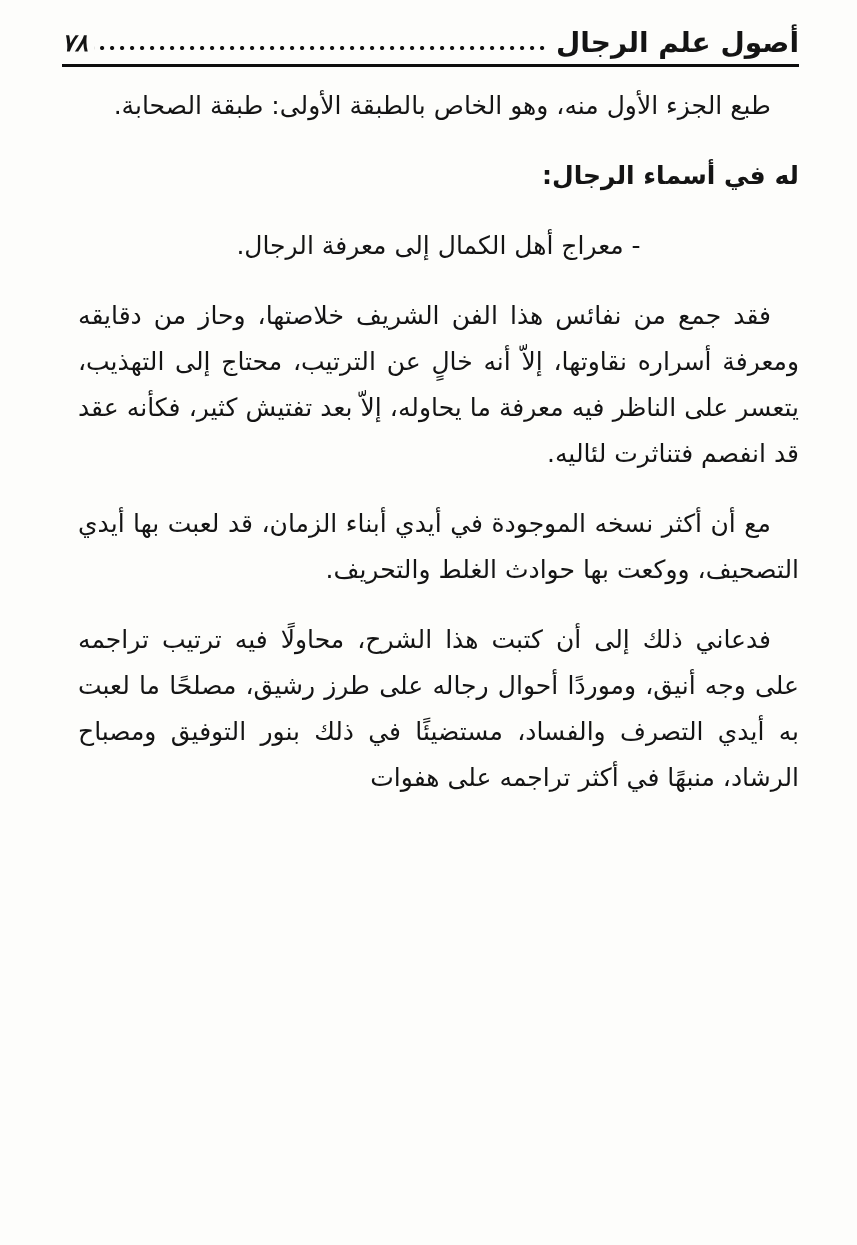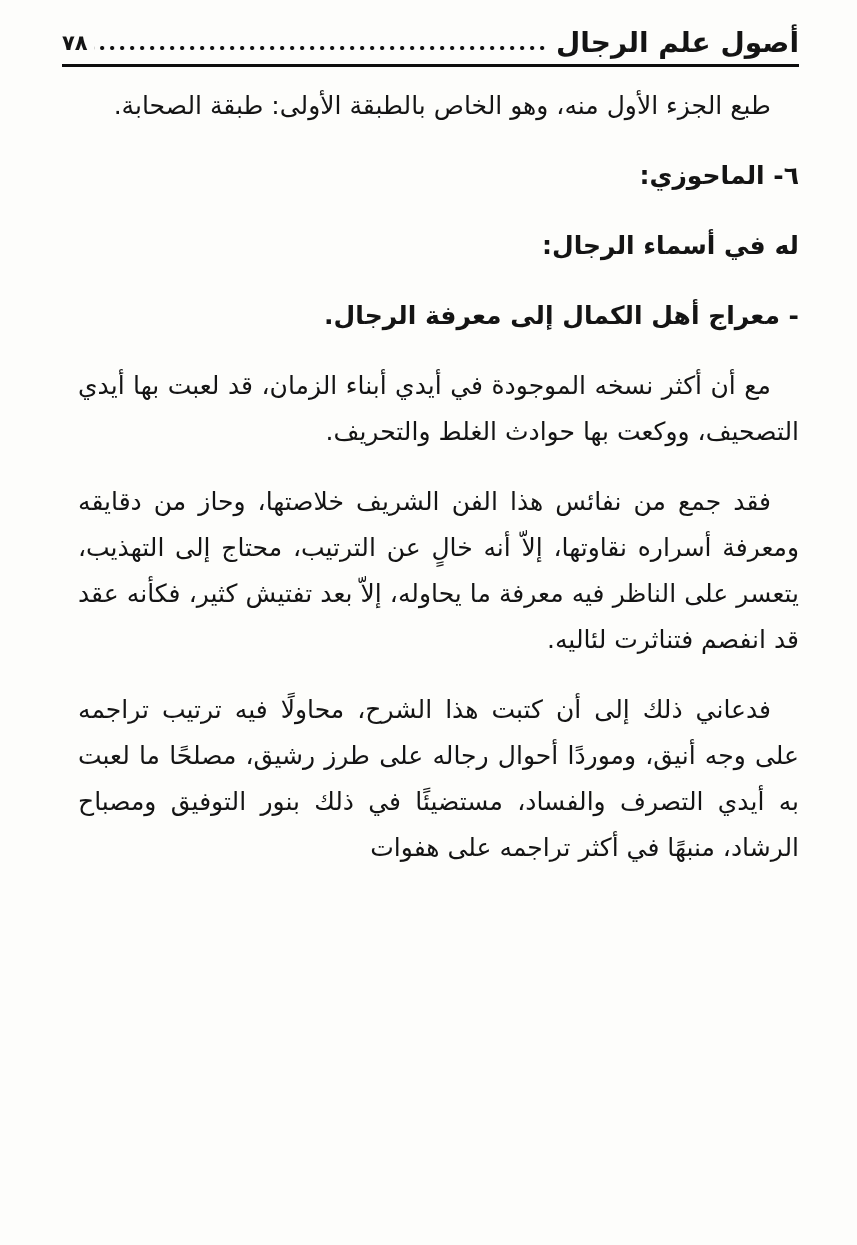--- a/index.html
+++ b/index.html
@@ -37,44 +37,45 @@
   }
   .running-header .dot-leader {
     flex: 1 1 auto;
     height: 30px;
     background-image: radial-gradient(circle, #111 2px, transparent 2.2px);
     background-size: 10px 6px;
     background-repeat: repeat-x;
     background-position: center bottom 7px;
   }
   .running-header .page-number {
-    font-size: 21px;
+    font-size: 24px;
     font-weight: bold;
     line-height: 30px;
     white-space: nowrap;
+    font-style: italic;
   }
   
   .body-text {
     font-size: 25px;
     line-height: 46px;
     text-align: justify;
     text-justify: inter-word;
   }
   .body-text p {
     margin: 0 0 24px 16px;
   }
   .indent { text-indent: 28px; }
   .small-indent { text-indent: 8px; }
   .section-heading {
     font-weight: bold;
     text-align: right;
   }
   .book-name {
-    font-weight: bold;
-    text-align: right;
+    font-weight: normal;
+    text-align: center;
   }
   .standalone {
     text-align: right;
     font-weight: bold;
   }
 </style>
 </head>
 <body>
 
 <div class="page">
@@ -82,29 +83,28 @@
   <div class="running-header">
     <span class="book-title">أصول علم الرجال</span>
     <span class="dot-leader"></span>
     <span class="page-number">٧٨</span>
   </div>
 
   <div class="body-text">
 
     <p class="indent">طبع الجزء الأول منه، وهو الخاص بالطبقة الأولى: طبقة الصحابة.</p>
 
-    <p class="section-heading">٦- الماحوزي:</p>
 
 
     <p class="standalone">له في أسماء الرجال:</p>
 
     <p class="book-name">- معراج أهل الكمال إلى معرفة الرجال.</p>
 
 
 
+    <p class="indent">فقد جمع من نفائس هذا الفن الشريف خلاصتها، وحاز من دقايقه ومعرفة أسراره نقاوتها، إلاّ أنه خالٍ عن الترتيب، محتاج إلى التهذيب، يتعسر على الناظر فيه معرفة ما يحاوله، إلاّ بعد تفتيش كثير، فكأنه عقد قد انفصم فتناثرت لئاليه.</p>
+
     <p class="indent">مع أن أكثر نسخه الموجودة في أيدي أبناء الزمان، قد لعبت بها أيدي التصحيف، ووكعت بها حوادث الغلط والتحريف.</p>
-
-    <p class="indent">فقد جمع من نفائس هذا الفن الشريف خلاصتها، وحاز من دقايقه ومعرفة أسراره نقاوتها، إلاّ أنه خالٍ عن الترتيب، محتاج إلى التهذيب، يتعسر على الناظر فيه معرفة ما يحاوله، إلاّ بعد تفتيش كثير، فكأنه عقد قد انفصم فتناثرت لئاليه.</p>
 
     <p class="indent">فدعاني ذلك إلى أن كتبت هذا الشرح، محاولًا فيه ترتيب تراجمه على وجه أنيق، وموردًا أحوال رجاله على طرز رشيق، مصلحًا ما لعبت به أيدي التصرف والفساد، مستضيئًا في ذلك بنور التوفيق ومصباح الرشاد، منبهًا في أكثر تراجمه على هفوات</p>
 
   </div>
 </div>
 
 </body></html>

